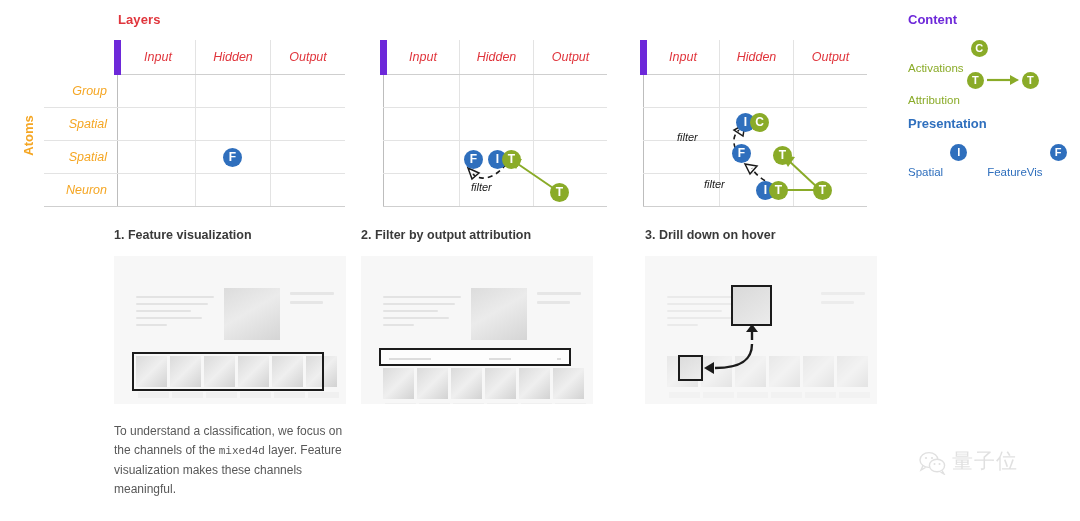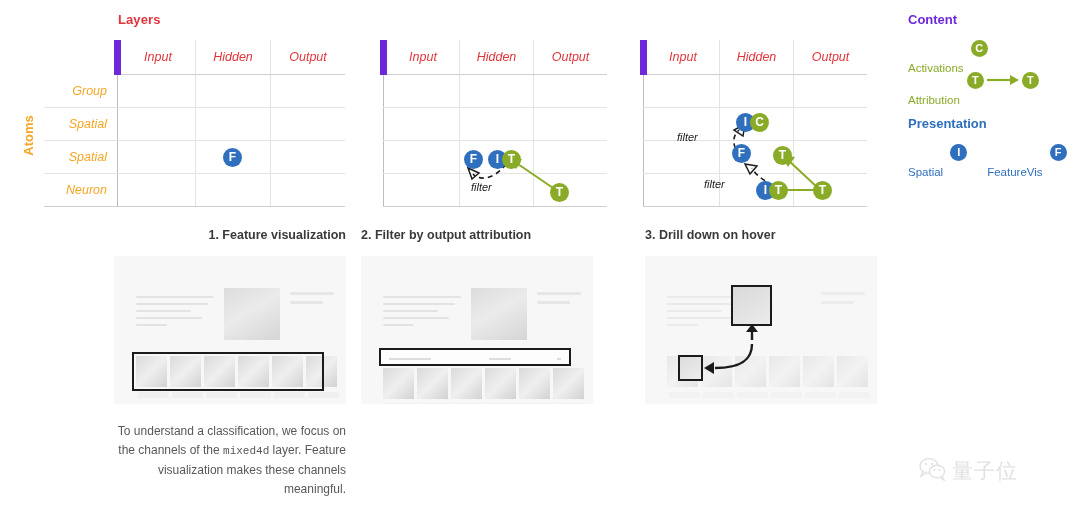--- a/index.html
+++ b/index.html
@@ -193,22 +193,22 @@
   .fx-smallbox {
     position: absolute;
     border: 2.5px solid #1b1b1b;
     box-sizing: border-box;
     background: linear-gradient(145deg,#dcdcdc,#ededed);
   }
 
   
   #watermark {
     position: absolute;
-    left: 918px; top: 457px;
-    display: flex; align-items: flex-start;
+    left: 918px; top: 447px;
+    display: flex; align-items: flex-end;
     opacity: .30;
   }
   .wm-text {
     font-family: "DejaVu Sans", sans-serif;
     font-size: 21px;
     color: #9a9a9a;
     letter-spacing: 1px;
     margin-left: 4px;
   }
 </style>
@@ -390,21 +390,21 @@
         <span class="lbadge blue">I</span>
         <span class="legend-spacer"></span>
         <span class="legend-label presentation">FeatureVis</span>
         <span class="lbadge blue">F</span>
       </div>
     </div>
   </div>
 
   <div id="panels">
 
-    <div class="panel" style="left:114px;text-align:right;">
+    <div class="panel" style="left:114px;">
       <div class="panel-title">1. Feature visualization</div>
       <div class="panel-thumb">
         <div class="fx-lines">
             <i></i>
             <i></i>
             <i></i>
             <i></i>
             <i></i>
           </div>
         <div class="fx-hero"></div>

